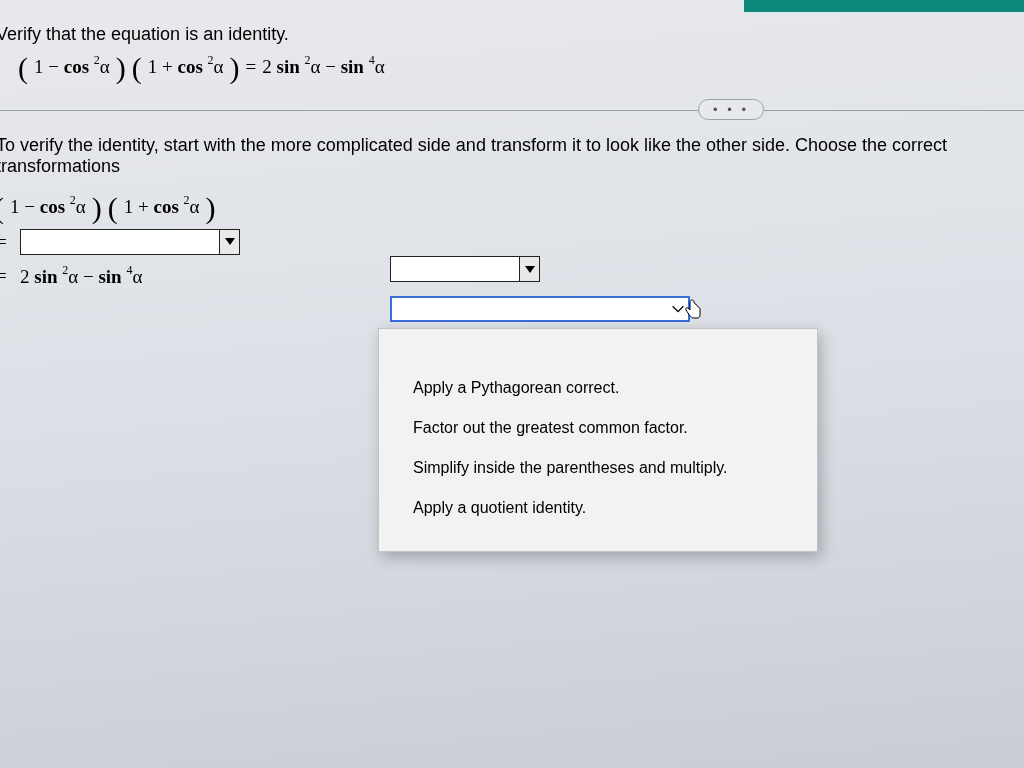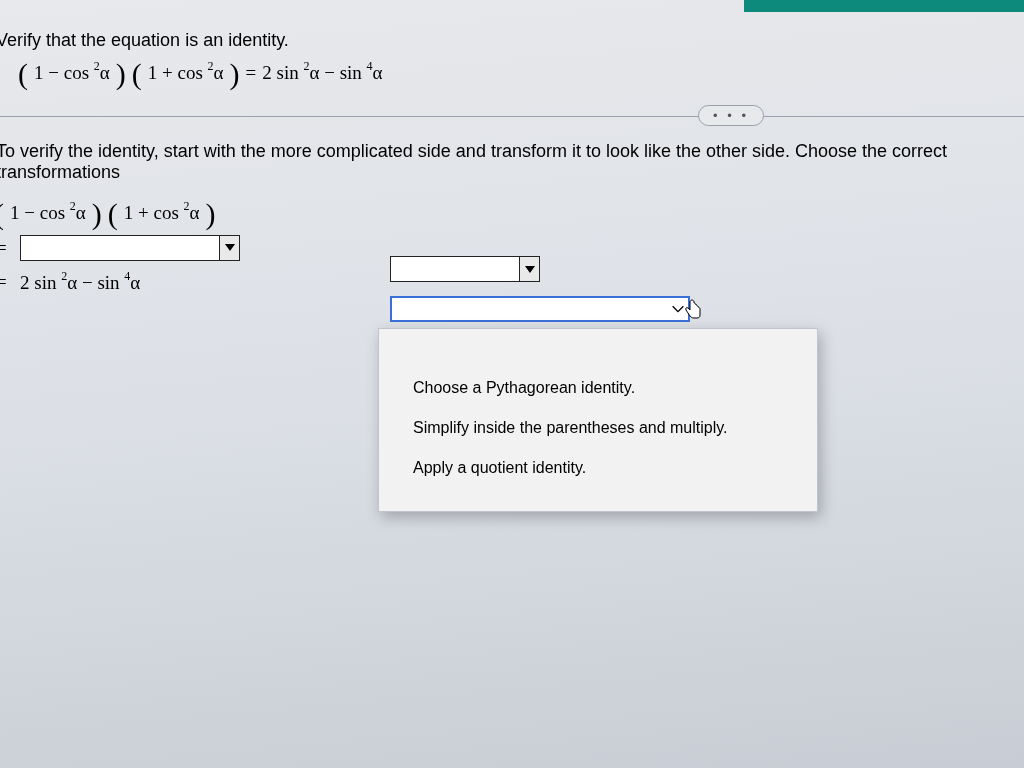--- a/index.html
+++ b/index.html
@@ -12,39 +12,39 @@
     color: #000;
     font-size: 17px;
     position: relative;
   }
   .teal-bar {
     position: absolute;
     top: 0; right: 0; width: 280px; height: 12px;
     background: #0e8a7d;
   }
   .problem-statement {
-    padding: 30px 0 18px 0;
+    padding: 24px 0 18px 0;
   }
   .problem-statement .title {
     padding-left: 0;
     margin-left: -4px;
     font-size: 18px;
     margin-bottom: 10px;
   }
   .equation-row {
     padding-left: 18px;
     font-size: 19px;
     display: flex;
     align-items: center;
     gap: 6px;
     font-family: "Times New Roman", serif;
   }
   .paren { font-size: 30px; font-weight: 300; line-height: 0; position: relative; top: 1px;}
   .sup { font-size: 12px; vertical-align: super; position: relative; top: -2px;}
-  .fn { font-weight: normal; }
+  .fn { font-weight: bold; }
   .divider {
     border: none;
     border-top: 1px solid #9aa0ab;
     margin: 14px 0 24px 0;
     width: 100%;
     position: relative;
   }
   .dots-pill {
     position: absolute;
     right: 260px;
@@ -249,21 +249,22 @@
 <div class="active-select">
   <div class="field"></div>
   <div class="dd-btn">
     <svg viewBox="0 0 24 24">
         <path d="M4 8 L12 16 L20 8" fill="none" stroke="#000" stroke-width="2"></path>
       </svg>
   </div>
 </div>
 
 <div class="dropdown-panel">
-  <div class="opt">Choose a Pythagorean identity.</div>
+  <div class="opt">Apply a Pythagorean correct.</div>
+  <div class="opt">Factor out the greatest common factor.</div>
   <div class="opt">Simplify inside the parentheses and multiply.</div>
   <div class="opt">Apply a quotient identity.</div>
 </div>
 
 <div class="cursor-icon">
   <svg width="24" height="24" viewBox="0 0 24 24">
     <path d="M9 4 v8 l-2 -2 c-1 -1 -3 0 -2 2 l4 6 c1 1 2 2 4 2 h3 c2 0 3 -1 3 -3 v-6 c0 -1 -1 -2 -2 -2 c0 -1 -1 -2 -2 -2 c0 -1 -1 -2 -2 -2 v-1 c0 -1 -1 -2 -2 -2 s-2 1 -2 2 z" fill="#fff" stroke="#000" stroke-width="1"></path>
   </svg>
 </div>
 

